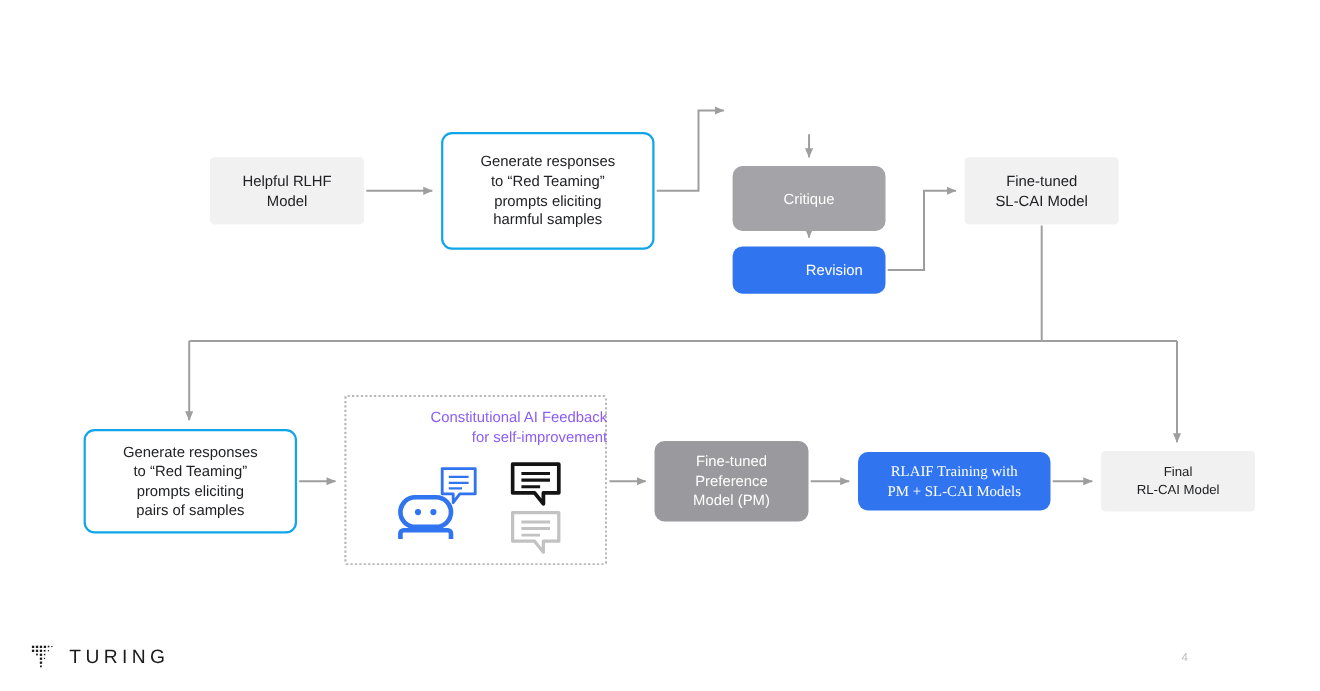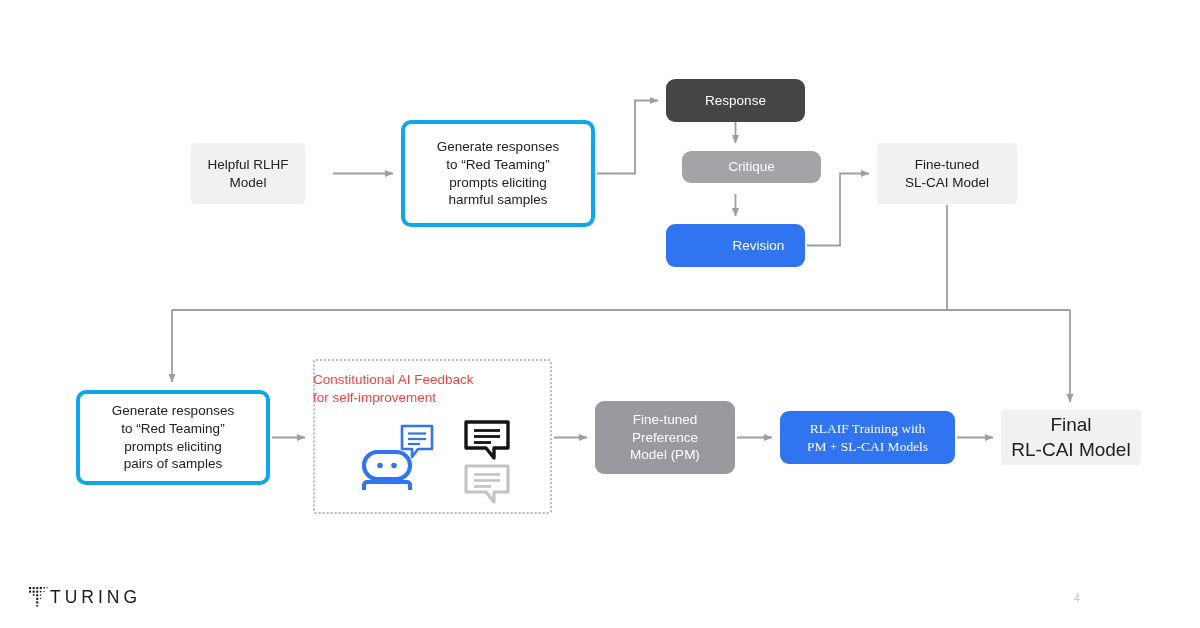--- a/index.html
+++ b/index.html
@@ -37,21 +37,21 @@
     white-space: pre-line;
   }
   .node-lightgray {
     background: #f1f1f1;
     color: #202124;
     border-radius: 4px;
   }
   .node-outline {
     background: #ffffff;
     color: #202124;
-    border: 4px solid #0ea5e9;
+    border: 2px solid #0ea5e9;
     border-radius: 10px;
   }
   .node-dark {
     background: #454545;
     color: #ffffff;
     border-radius: 9px;
   }
   .node-midgray {
     background: #a3a3a8;
     color: #ffffff;
@@ -69,35 +69,36 @@
   }
   .dotted-group {
     position: absolute;
     border: 2px dotted #b8b8b8;
     border-radius: 3px;
     box-sizing: border-box;
     background: transparent;
   }
   .group-title {
     position: absolute;
-    text-align: left;
-    color: #ef4444;
+    text-align: right;
+    color: #8b5cf6;
     line-height: 1.32;
     white-space: pre-line;
   }
   .icon-box {
     position: absolute;
   }
   
   #footer-logo {
     position: absolute;
     left: 28px;
     top: 586px;
     display: flex;
     align-items: flex-end;
+    gap: 13px;
   }
   #logo-word {
     font-size: 17.5px;
     letter-spacing: 4.0px;
     color: #1b1b1b;
     font-weight: 400;
   }
   #page-num {
     position: absolute;
     left: 1074px;
@@ -138,50 +139,49 @@
       <path d="M272,437.5 L305,437.5" marker-end="url(#ah)"></path>
 
       <path d="M554,437.5 L587,437.5" marker-end="url(#ah)"></path>
 
       <path d="M737,437.5 L772,437.5" marker-end="url(#ah)"></path>
 
       <path d="M957,437.5 L993,437.5" marker-end="url(#ah)"></path>
     </g>
   </svg>
 
-  <div class="node node-lightgray" style="left:191px;top:143px;width:114px;height:61px;font-size:13.5px;">Helpful RLHF
+  <div class="node node-lightgray" style="left:191px;top:143px;width:140px;height:61px;font-size:13.5px;">Helpful RLHF
 Model</div>
 
   <div class="node node-outline" style="left:401px;top:120px;width:194px;height:107px;font-size:13.5px;">Generate responses
 to “Red Teaming”
 prompts eliciting
 harmful samples</div>
 
-  <div class="node node-dark" style="left:666px;top:79px;width:139px;height:43px;font-size:13.5px;">Response</div>
-
-  <div class="node node-midgray" style="left:666px;top:151px;width:139px;height:32px;font-size:13.5px;margin-left:16px;">Critique</div>
+
+  <div class="node node-midgray" style="left:666px;top:151px;width:139px;height:59px;font-size:13.5px;">Critique</div>
 
   <div class="node node-blue" style="left:666px;top:224px;width:139px;height:43px;font-size:13.5px;padding-left:46px;">Revision</div>
 
   <div class="node node-lightgray" style="left:877px;top:143px;width:140px;height:61px;font-size:13.5px;">Fine-tuned
 SL-CAI Model</div>
 
   <div class="node node-outline" style="left:76px;top:390px;width:194px;height:95px;font-size:13.5px;">Generate responses
 to “Red Teaming”
 prompts eliciting
 pairs of  samples</div>
 
   <div class="node node-gray" style="left:595px;top:401px;width:140px;height:73px;font-size:13.5px;">Fine-tuned
 Preference
 Model (PM)</div>
 
   <div class="node node-blue" style="left:780px;top:411px;width:175px;height:53px;font-size:13.5px;font-family:Liberation Serif, serif;">RLAIF Training with
 PM + SL-CAI Models</div>
 
-  <div class="node node-lightgray" style="left:1001px;top:410px;width:140px;height:55px;font-size:19px;">Final
+  <div class="node node-lightgray" style="left:1001px;top:410px;width:140px;height:55px;font-size:12px;">Final
 RL-CAI Model</div>
 
   <div class="dotted-group" style="left:313px;top:359px;width:239px;height:155px;"></div>
 
   <div class="group-title" style="left:313px;top:371px;width:239px;font-size:13.5px;">Constitutional AI Feedback
 for self-improvement</div>
 
   <svg class="icon-box" style="left:358px;top:424px;" width="78" height="66" viewBox="0 0 78 66">
 
     <g>

